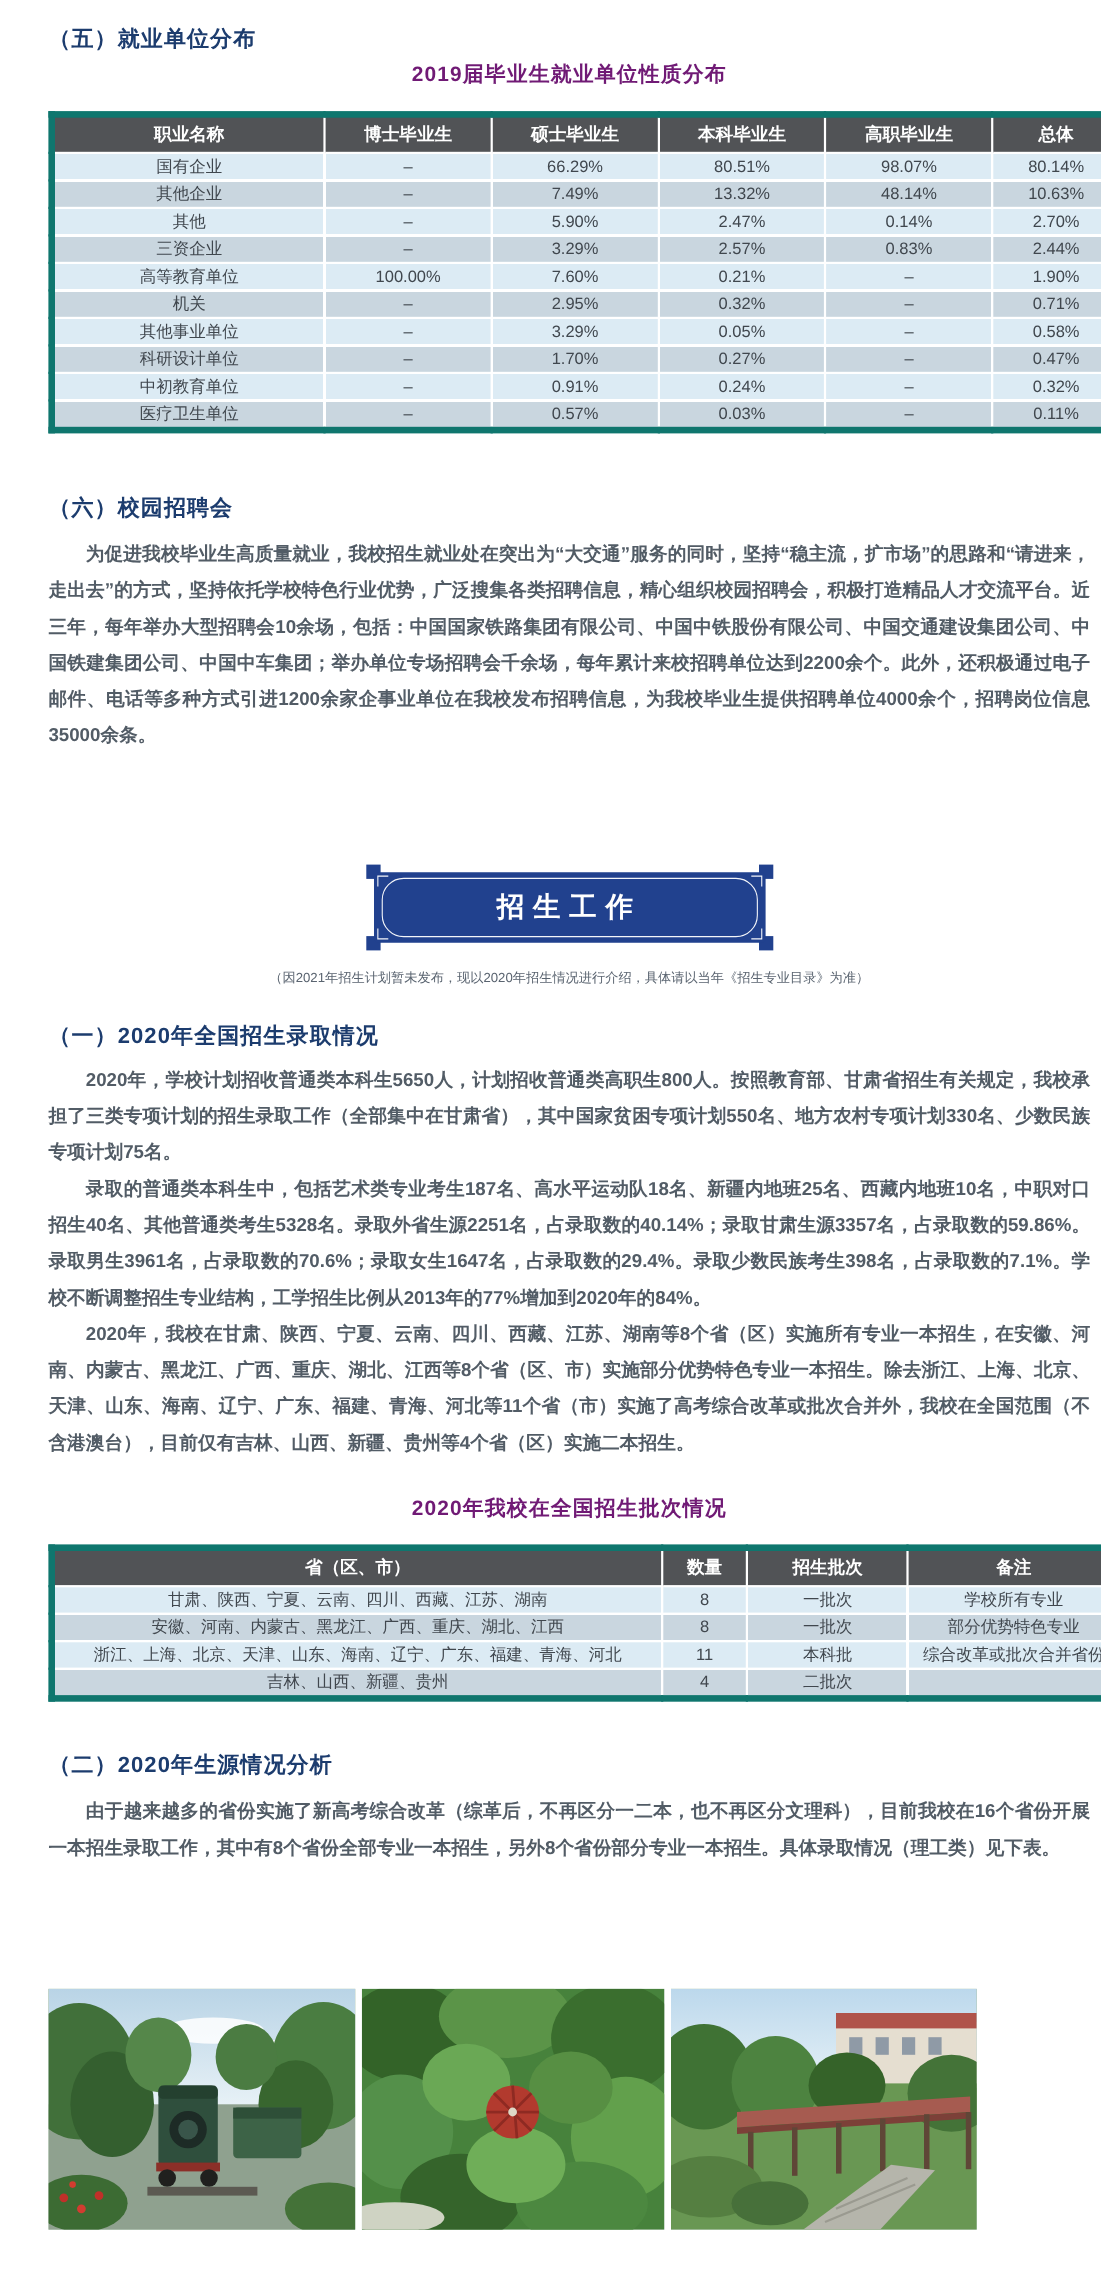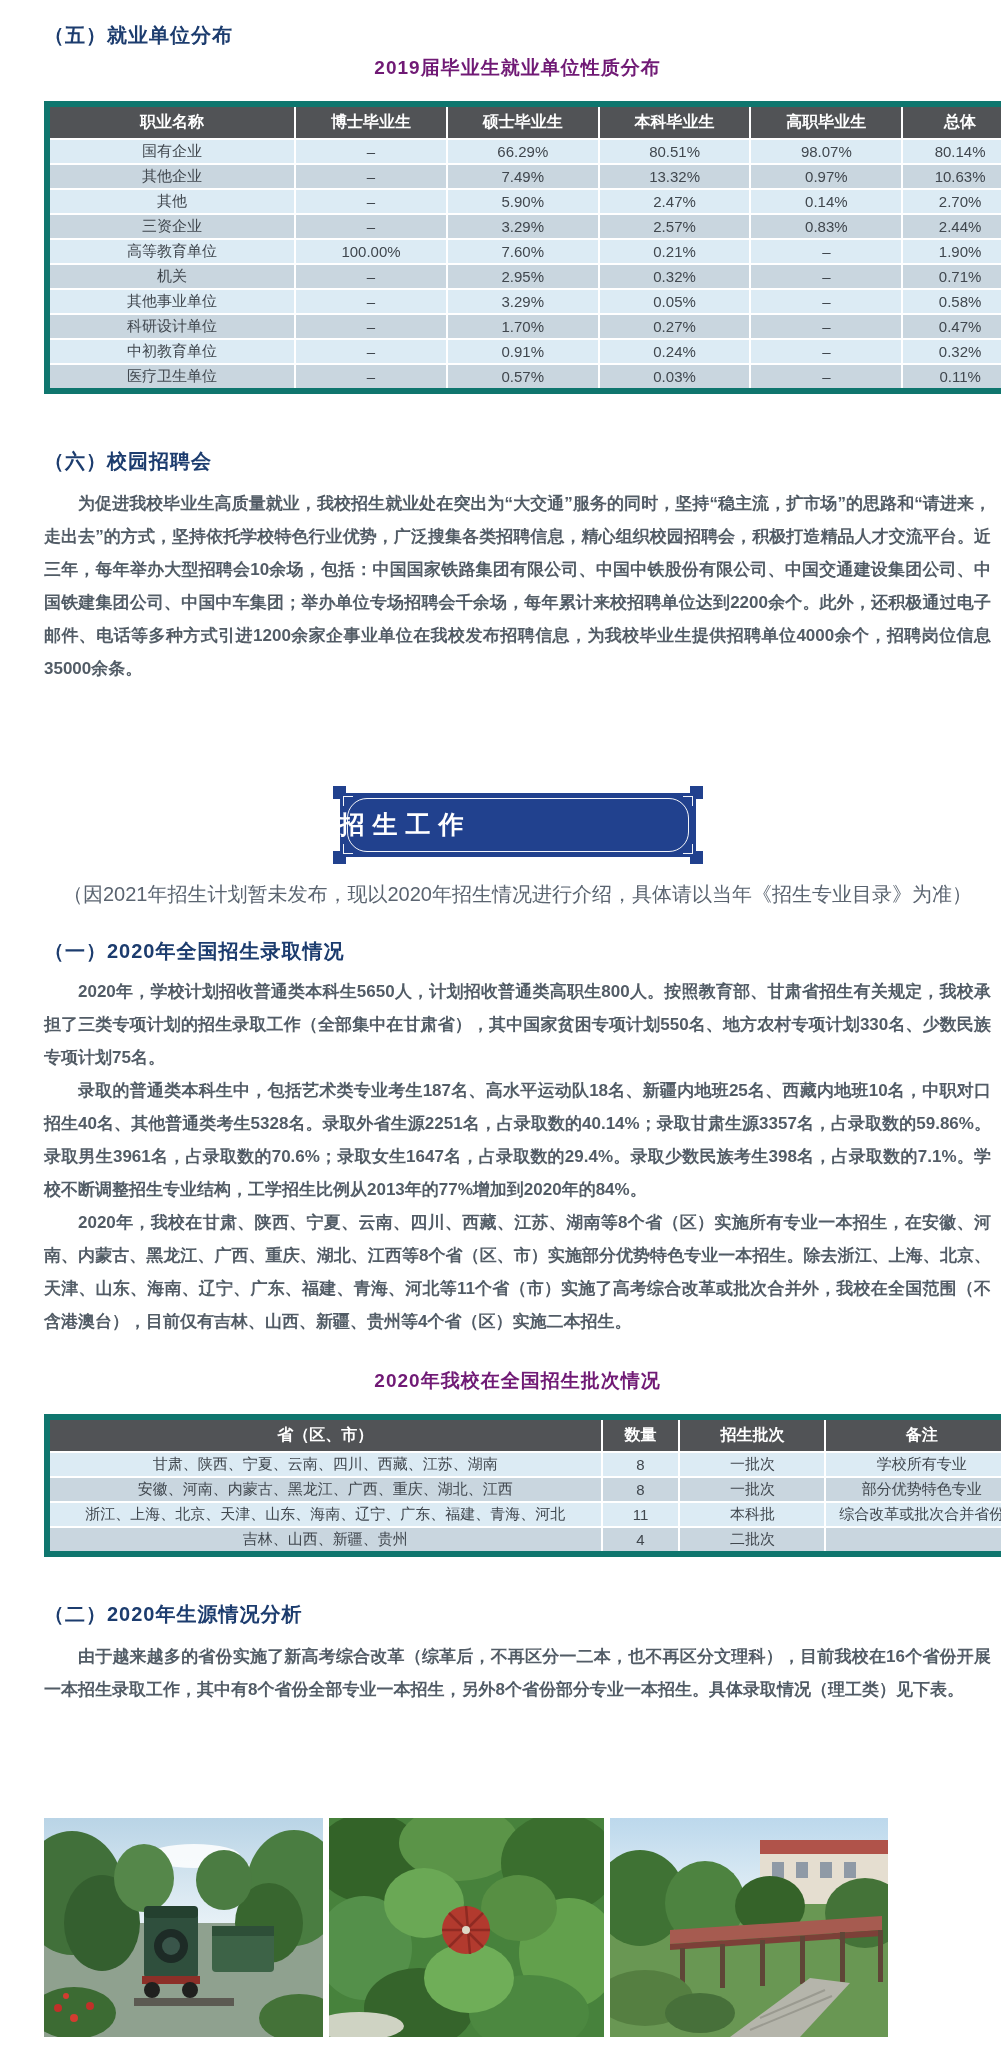--- a/index.html
+++ b/index.html
@@ -31,26 +31,26 @@
   .banner-wrap{position:relative;width:356px;height:64px;margin:108px auto 0 auto;}
   .banner{position:absolute;left:0;top:0;right:0;bottom:0;background:#21418e;border-radius:4px;}
   .banner-inner{position:absolute;left:7px;top:5px;right:7px;bottom:5px;
                 border:1px solid rgba(255,255,255,.95);border-radius:20px;}
   .banner-corner{position:absolute;width:9px;height:9px;border:1px solid rgba(255,255,255,.95);}
   .bc-tl{left:3px;top:3px;border-right:none;border-bottom:none;}
   .bc-tr{right:3px;top:3px;border-left:none;border-bottom:none;}
   .bc-bl{left:3px;bottom:3px;border-right:none;border-top:none;}
   .bc-br{right:3px;bottom:3px;border-left:none;border-top:none;}
   .banner-text{position:absolute;left:0;right:0;top:50%;transform:translateY(-52%);
-               text-align:left;color:#ffffff;font-size:25px;font-weight:700;letter-spacing:8px;}
+               text-align:center;color:#ffffff;font-size:25px;font-weight:700;letter-spacing:8px;}
   .handle{position:absolute;width:13px;height:13px;background:#21418e;}
   .h-tl{left:-7px;top:-7px;} .h-tr{right:-7px;top:-7px;}
   .h-bl{left:-7px;bottom:-7px;} .h-br{right:-7px;bottom:-7px;}
 
-  #banner-note{margin-top:24px;text-align:center;font-size:20px;color:#5a6470;}
+  #banner-note{margin-top:24px;text-align:center;font-size:12px;color:#5a6470;}
   #secA-heading{margin-top:30px;}
   #secA-p1{margin-top:10px;}
   #table2-title{margin-top:30px;}
   #secB-heading{margin-top:44px;}
   #secB-para{margin-top:12px;}
 
   .photo-row{display:flex;gap:6px;margin:112px 0 0 0;width:844px;}
   .photo{height:219px;overflow:hidden;background:#9db8a0;}
   .photo svg{display:block;width:100%;height:100%;}
   .p1{width:279px;} .p2{width:275px;} .p3{width:278px;}
@@ -90,21 +90,21 @@
           <td>66.29%</td>
           <td>80.51%</td>
           <td>98.07%</td>
           <td>80.14%</td>
         </tr>
         <tr>
           <td>其他企业</td>
           <td>–</td>
           <td>7.49%</td>
           <td>13.32%</td>
-          <td>0.97%</td>
+          <td>48.14%</td>
           <td>10.63%</td>
         </tr>
         <tr>
           <td>其他</td>
           <td>–</td>
           <td>5.90%</td>
           <td>2.47%</td>
           <td>0.14%</td>
           <td>2.70%</td>
         </tr>

